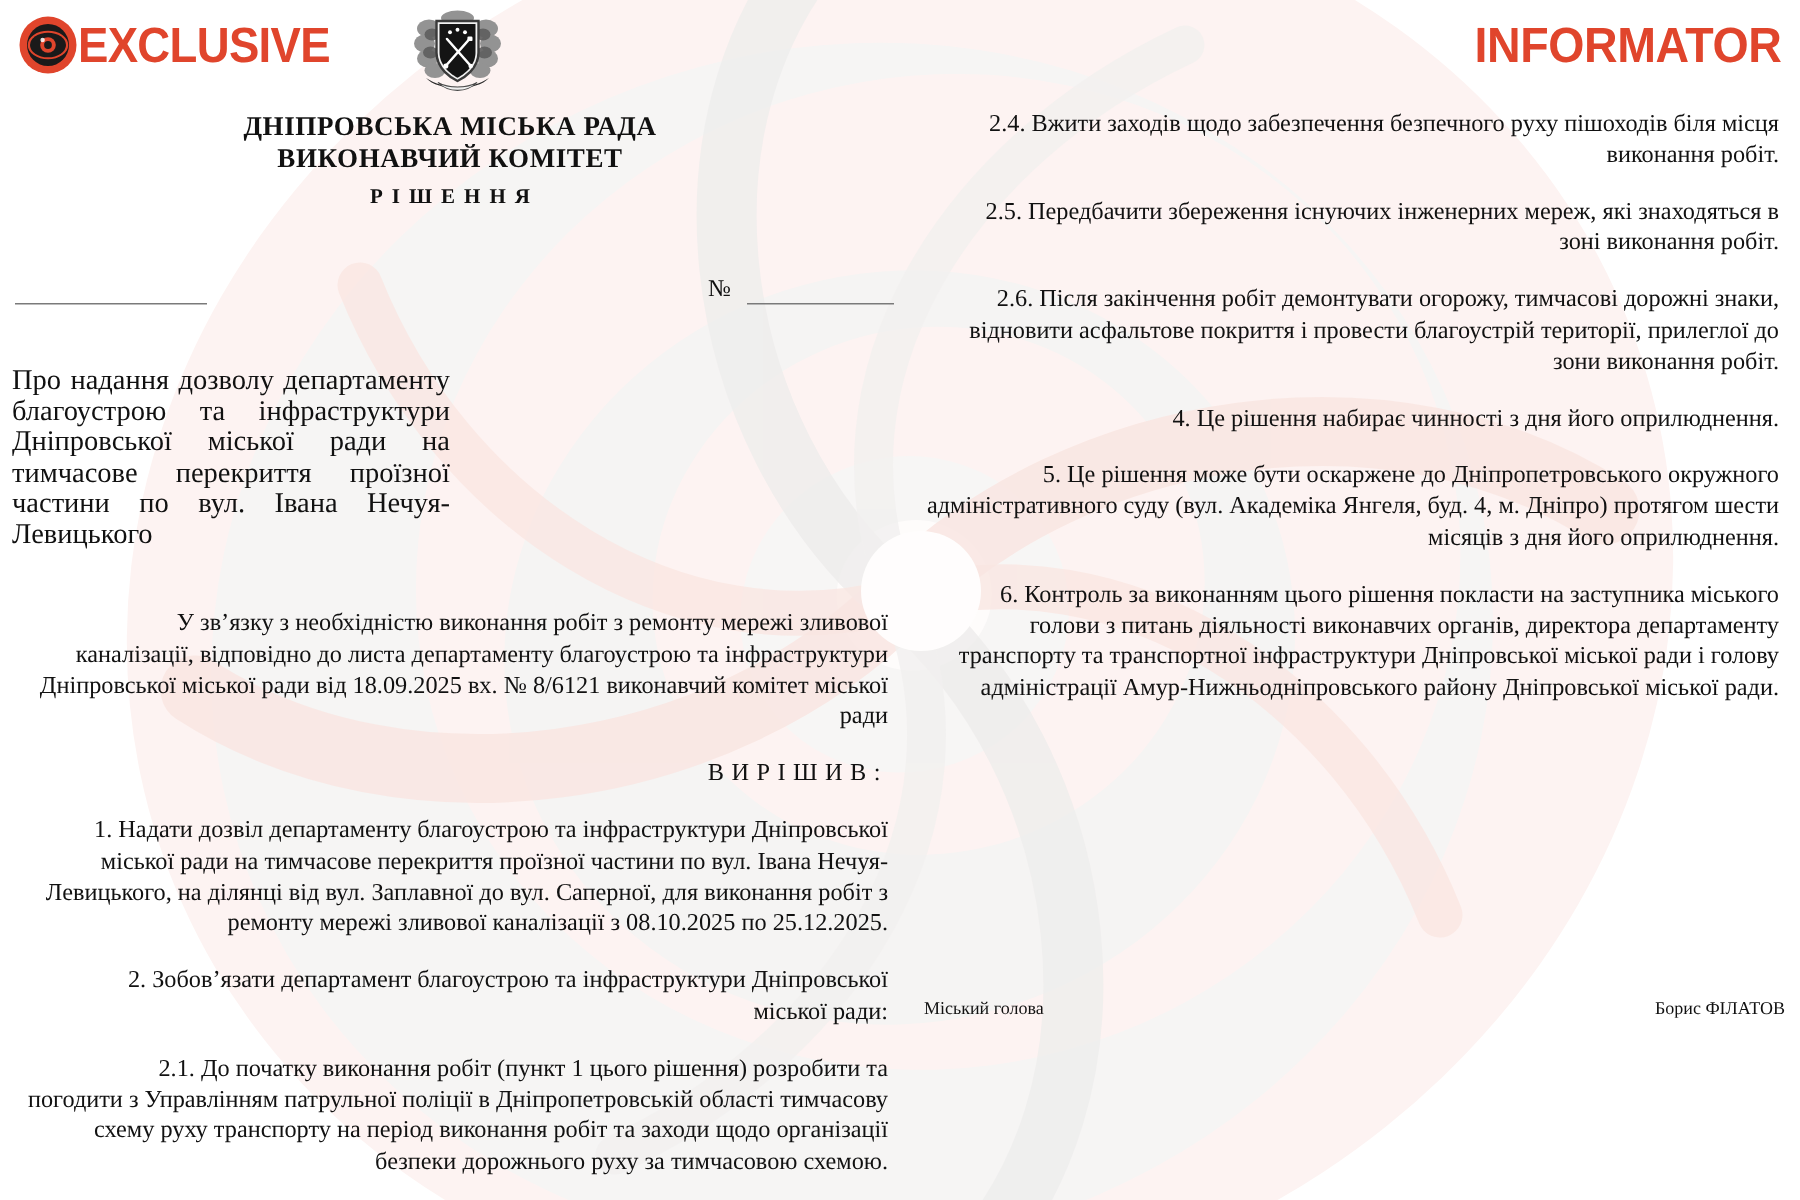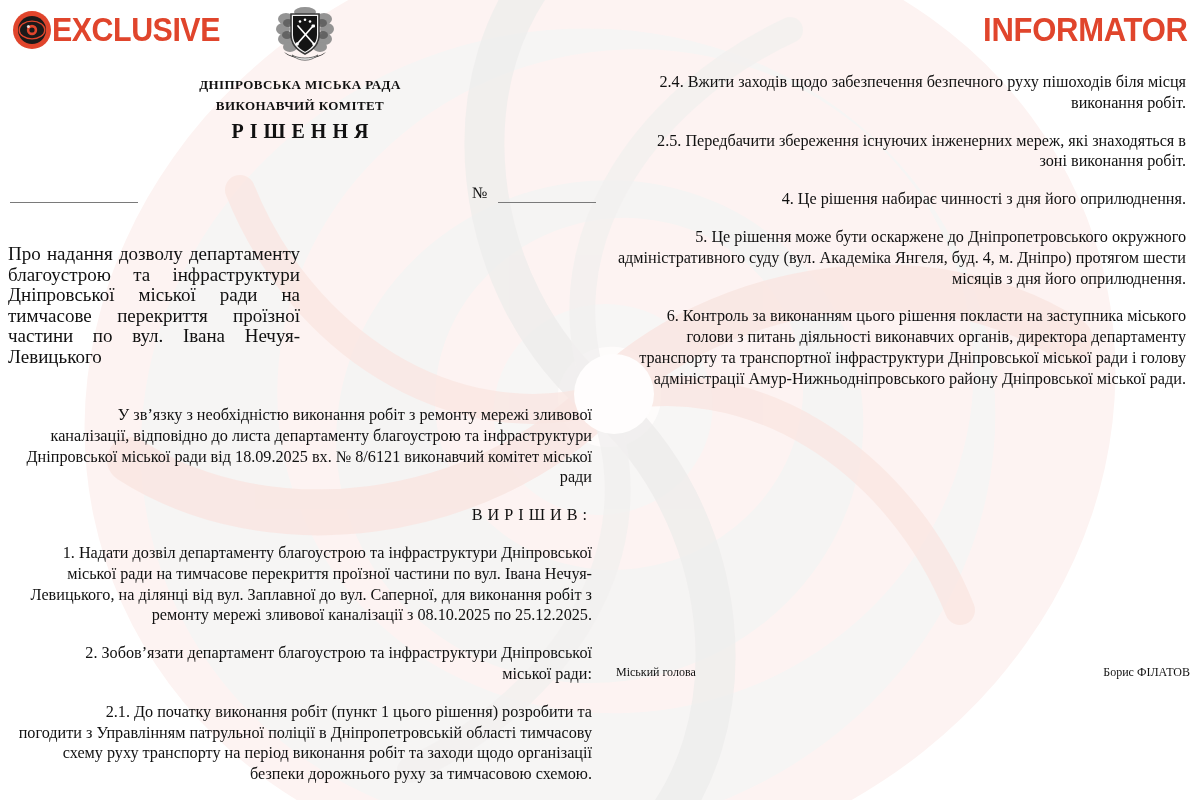--- a/index.html
+++ b/index.html
@@ -102,27 +102,27 @@
     width: 586px;
     height: 734px;
   }
 
   
   #doc-head {
     text-align: center;
     padding-top: 8px;
   }
   #doc-head .org-line {
-    font-size: 13px;
+    font-size: 18px;
     font-weight: bold;
     letter-spacing: 0.4px;
     line-height: 21px;
   }
   #doc-head .doc-kind {
-    font-size: 20px;
+    font-size: 14px;
     font-weight: bold;
     letter-spacing: 6px;
     line-height: 21px;
     margin-top: 5px;
     padding-left: 6px;
   }
 
   
   #rule-row {
     position: relative;
@@ -337,20 +337,21 @@
       <p>2. Зобов’язати департамент благоустрою та інфраструктури Дніпровської міської ради:</p>
       <p>2.1. До початку виконання робіт (пункт 1 цього рішення) розробити та погодити з Управлінням патрульної поліції в Дніпропетровській області тимчасову схему руху транспорту на період виконання робіт та заходи щодо організації безпеки дорожнього руху за тимчасовою схемою.</p>
       <p>2.2. Розмістити відповідну інформацію (виконавець, підрядник та терміни виконання) у місці виконання робіт.</p>
     </div>
   </div>
 
   <div id="col-right">
     <div id="right-body" class="body-block">
       <p>2.4. Вжити заходів щодо забезпечення безпечного руху пішоходів біля місця виконання робіт.</p>
       <p>2.5. Передбачити збереження існуючих інженерних мереж, які знаходяться в зоні виконання робіт.</p>
+      <p>2.6. Після закінчення робіт демонтувати огорожу, тимчасові дорожні знаки, відновити асфальтове покриття і провести благоустрій території, прилеглої до зони виконання робіт.</p>
       <p>4. Це рішення набирає чинності з дня його оприлюднення.</p>
       <p>5. Це рішення може бути оскаржене до Дніпропетровського окружного адміністративного суду (вул. Академіка Янгеля, буд. 4, м. Дніпро) протягом шести місяців з дня його оприлюднення.</p>
       <p>6. Контроль за виконанням цього рішення покласти на заступника міського голови з питань діяльності виконавчих органів, директора департаменту транспорту та транспортної інфраструктури Дніпровської міської ради і голову адміністрації Амур-Нижньодніпровського району Дніпровської міської ради.</p>
     </div>
 
     <div id="signature">
       <span>Міський голова</span>
       <span>Борис ФІЛАТОВ</span>
     </div>
   </div>

